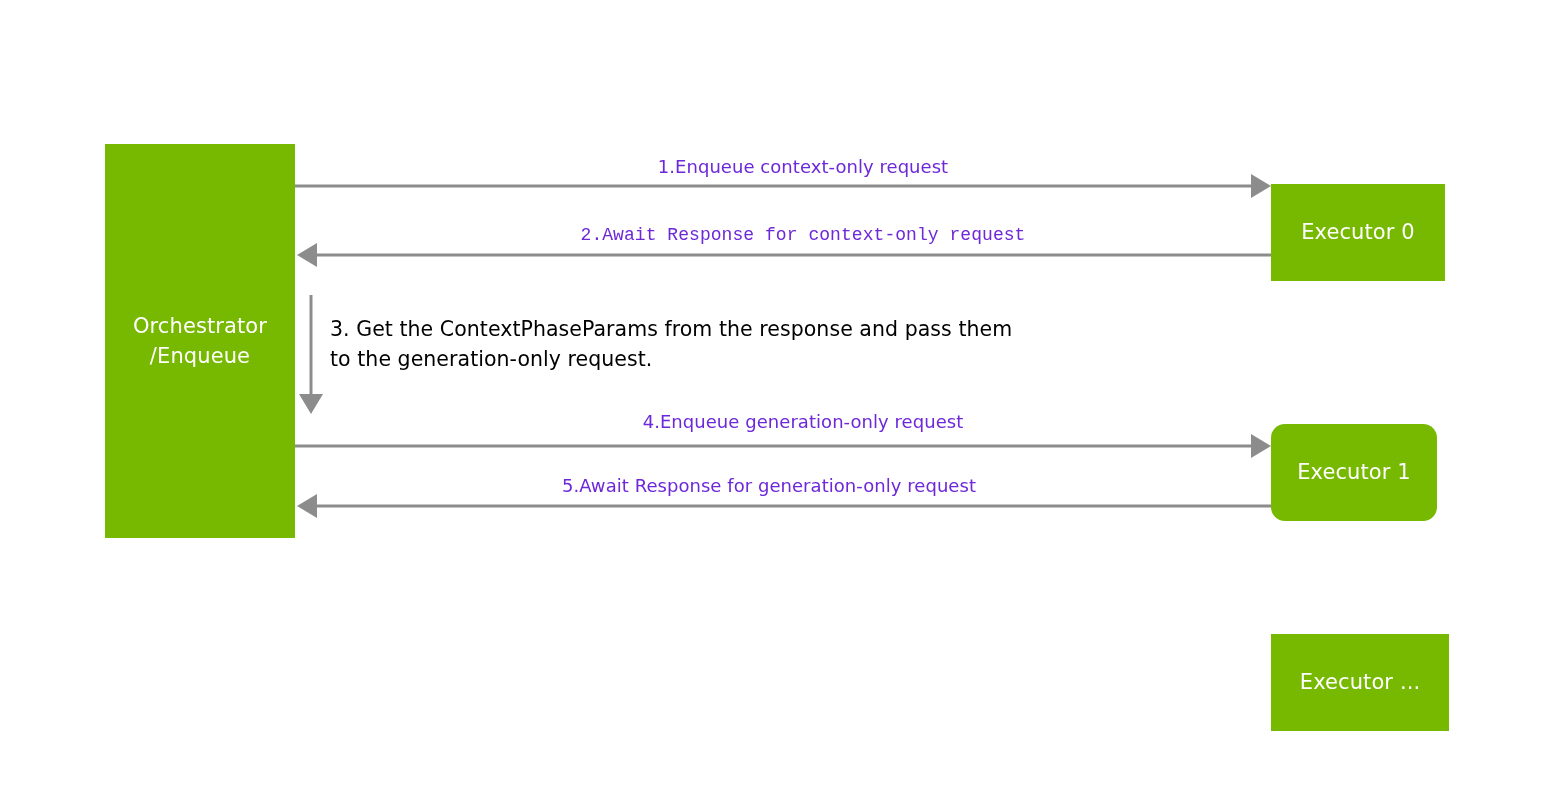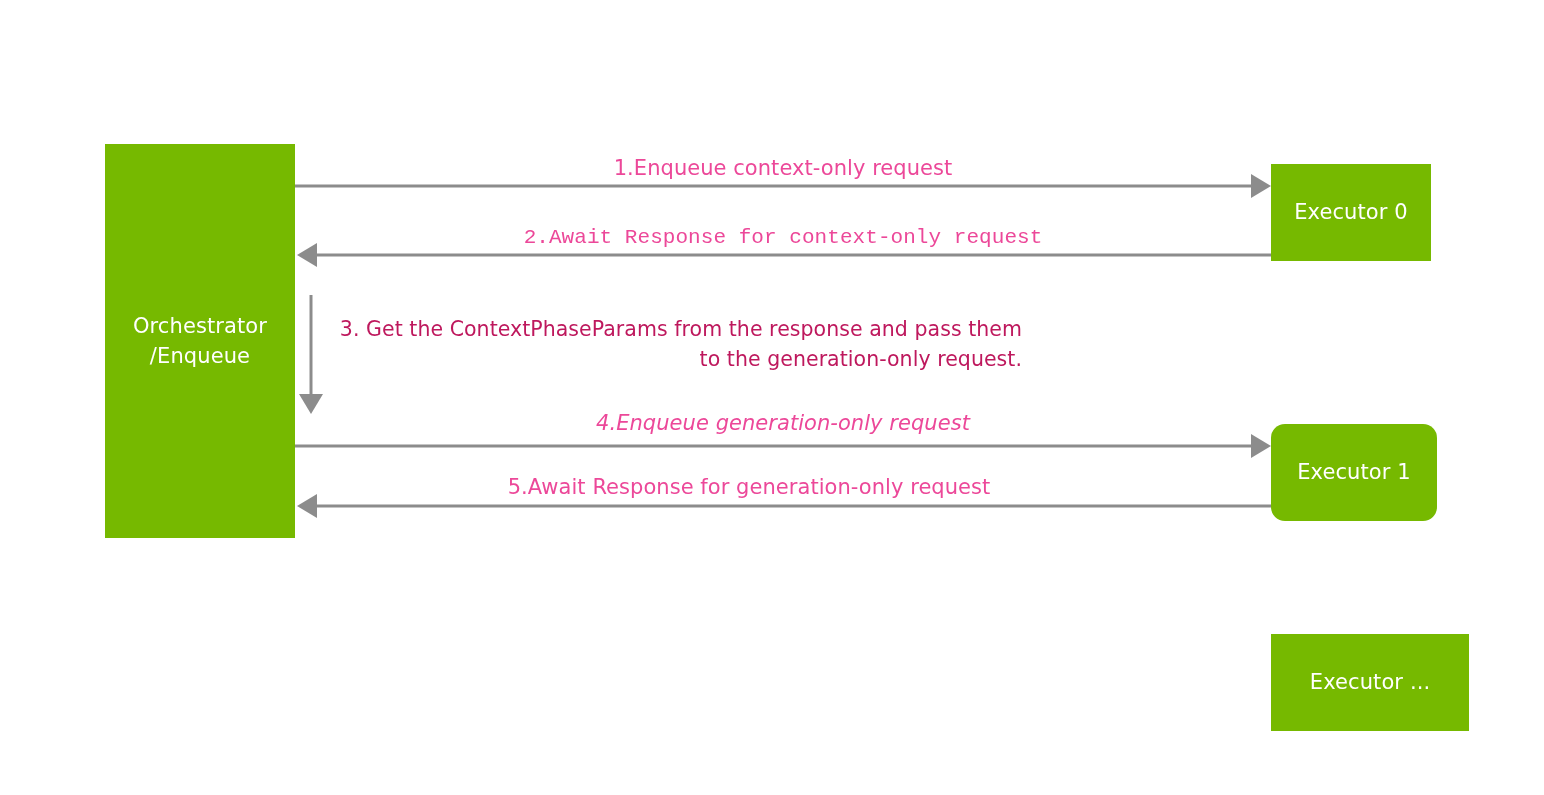--- a/index.html
+++ b/index.html
@@ -33,59 +33,60 @@
   }
   #node-orchestrator {
     left: 105px;
     top: 144px;
     width: 190px;
     height: 394px;
     padding: 0 6px;
   }
   #node-executor-0 {
     left: 1271px;
-    top: 164px;
-    width: 160px;
+    top: 184px;
+    width: 174px;
     height: 97px;
   }
   #node-executor-1 {
     left: 1271px;
     top: 424px;
     width: 166px;
     height: 97px;
     border-radius: 14px;
   }
   #node-executor-n {
     left: 1271px;
     top: 634px;
-    width: 198px;
+    width: 178px;
     height: 97px;
   }
   .msg-label {
     position: absolute;
-    color: #ec4899;
-    font-size: 21px;
+    color: #6d28d9;
+    font-size: 18px;
     line-height: 1.42;
     text-align: center;
     white-space: nowrap;
     letter-spacing: 0.05px;
+    margin-left: 20px;
   }
   #label-1 { left: 295px; top: 154px; width: 976px; }
   #label-2 { left: 295px; top: 223px; width: 976px; font-family: Liberation Mono, monospace; }
-  #label-4 { left: 295px; top: 409px; width: 976px; font-style: italic; }
+  #label-4 { left: 295px; top: 409px; width: 976px; }
   #label-5 { left: 295px; top: 473px; width: 908px; }
   #label-3 {
     position: absolute;
     left: 330px;
     top: 315px;
     width: 692px;
-    color: #be185d;
+    color: #000000;
     font-size: 20.5px;
     line-height: 1.46;
-    text-align: right;
+    text-align: left;
     letter-spacing: 0.05px;
   }
   #arrows {
     position: absolute;
     left: 0;
     top: 0;
     width: 1544px;
     height: 795px;
   }
 </style>

